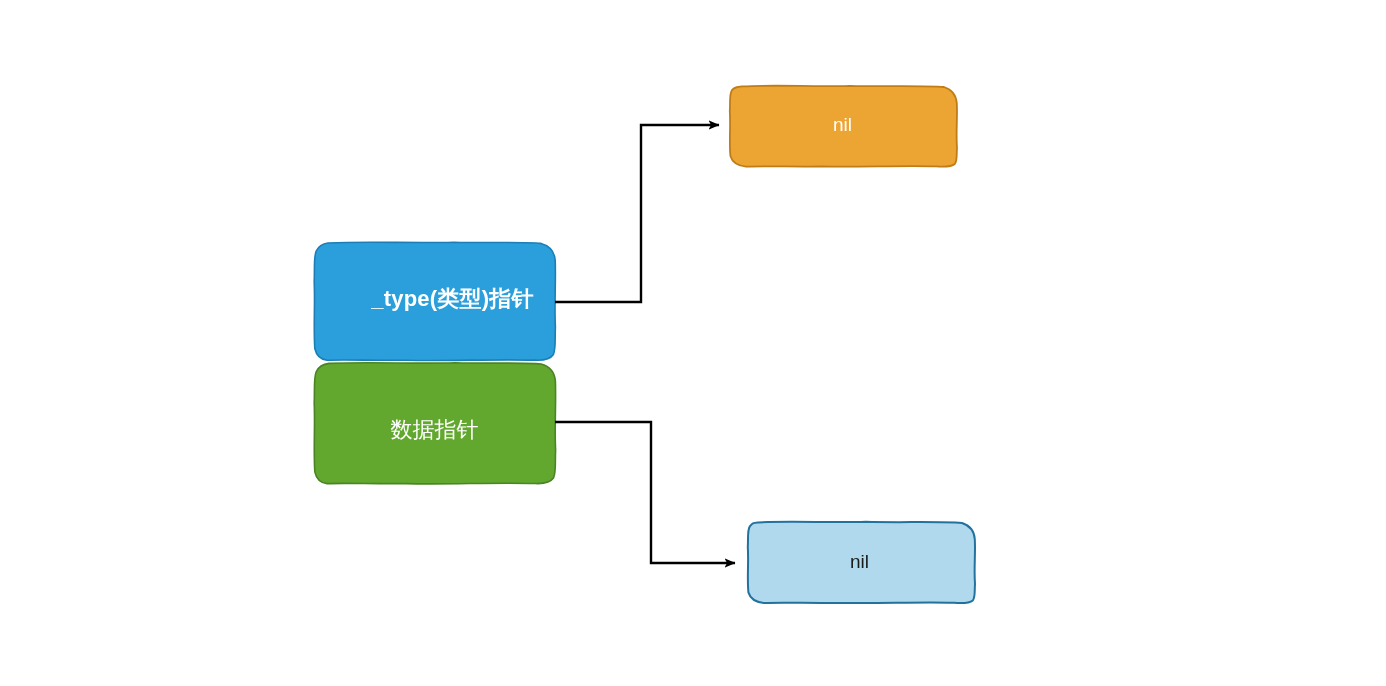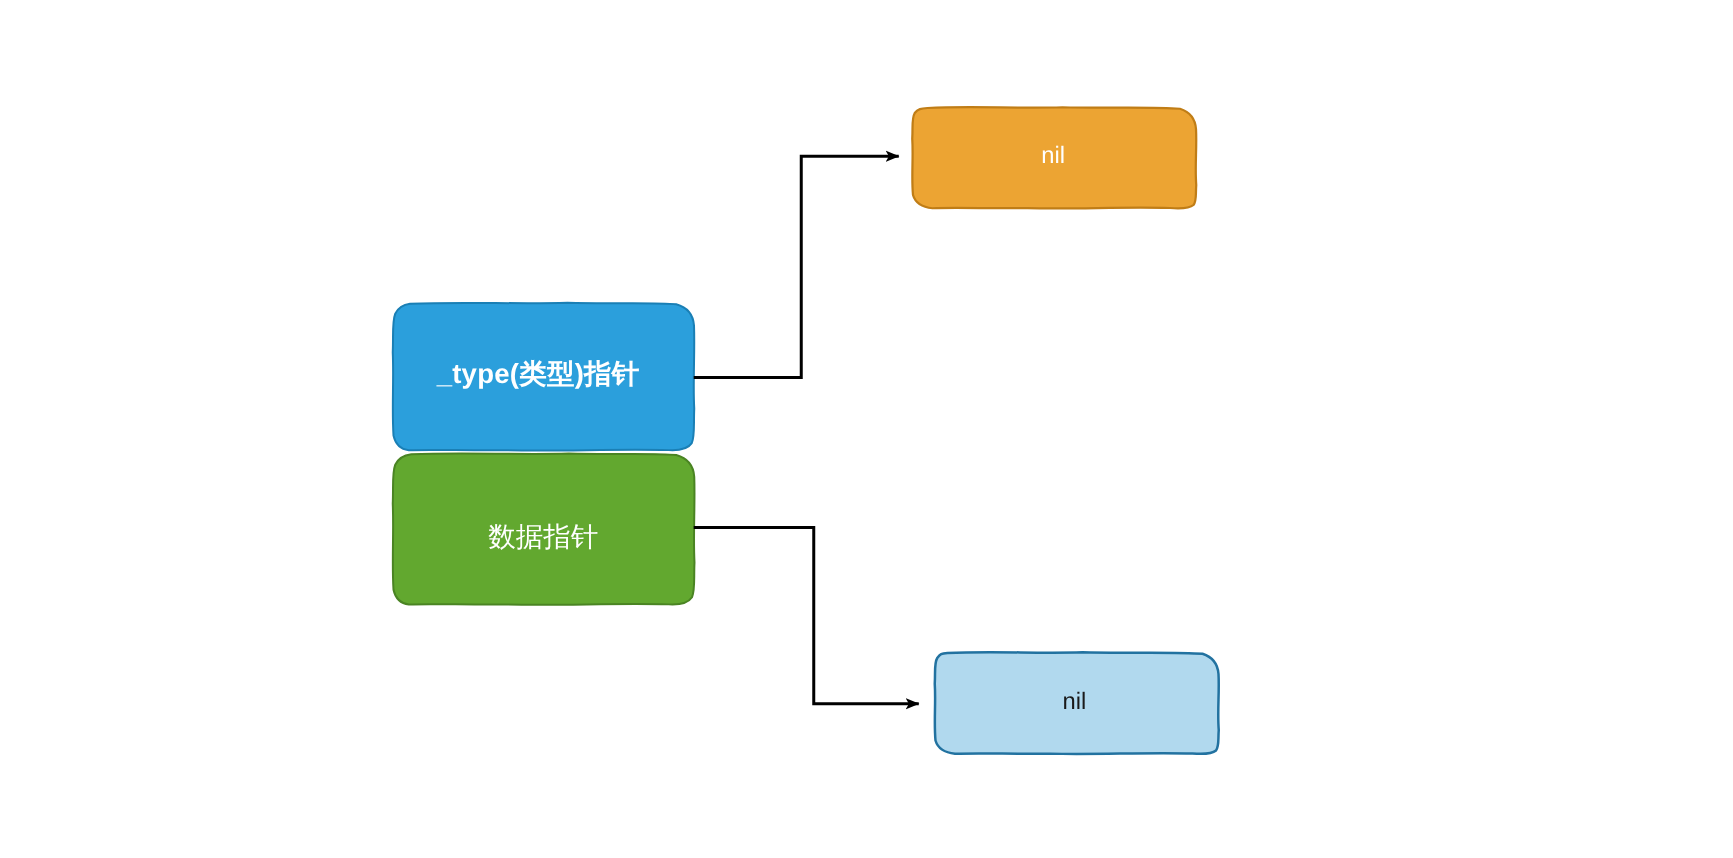--- a/index.html
+++ b/index.html
@@ -26,21 +26,21 @@
   }
   .node-label {
     position: absolute;
     display: flex;
     align-items: center;
     justify-content: center;
     pointer-events: none;
     white-space: nowrap;
   }
   .label-type-pointer {
-    left: 310px;
+    left: 332px;
     top: 242px;
     width: 241px;
     height: 114px;
     color: #ffffff;
     font-size: 22px;
     font-weight: bold;
     letter-spacing: 0.2px;
   }
   .label-data-pointer {
     left: 314px;

